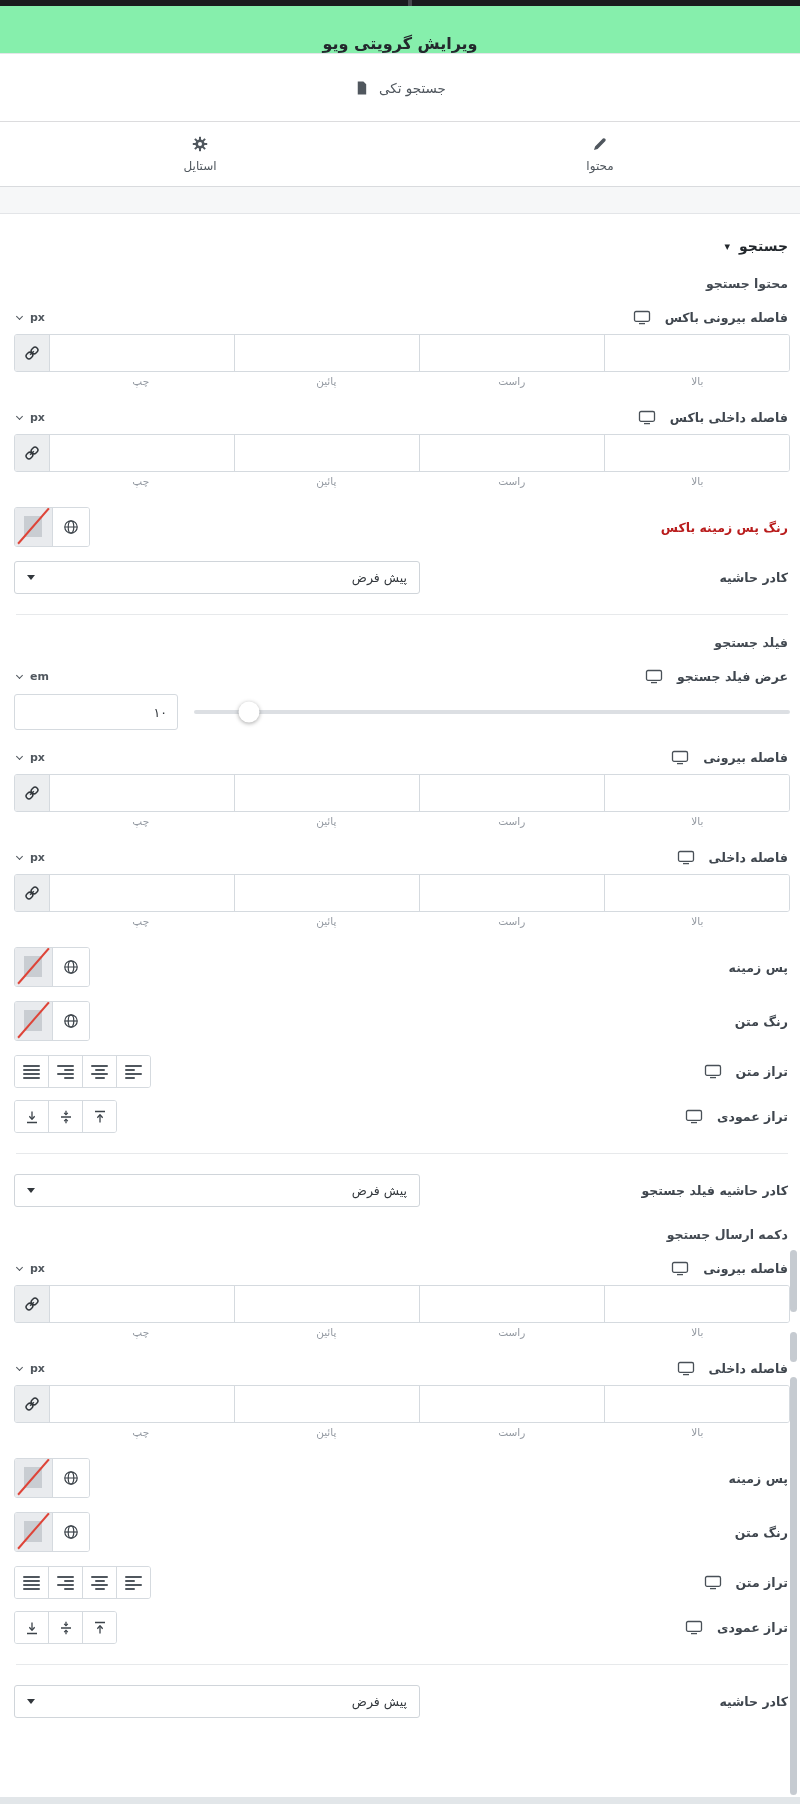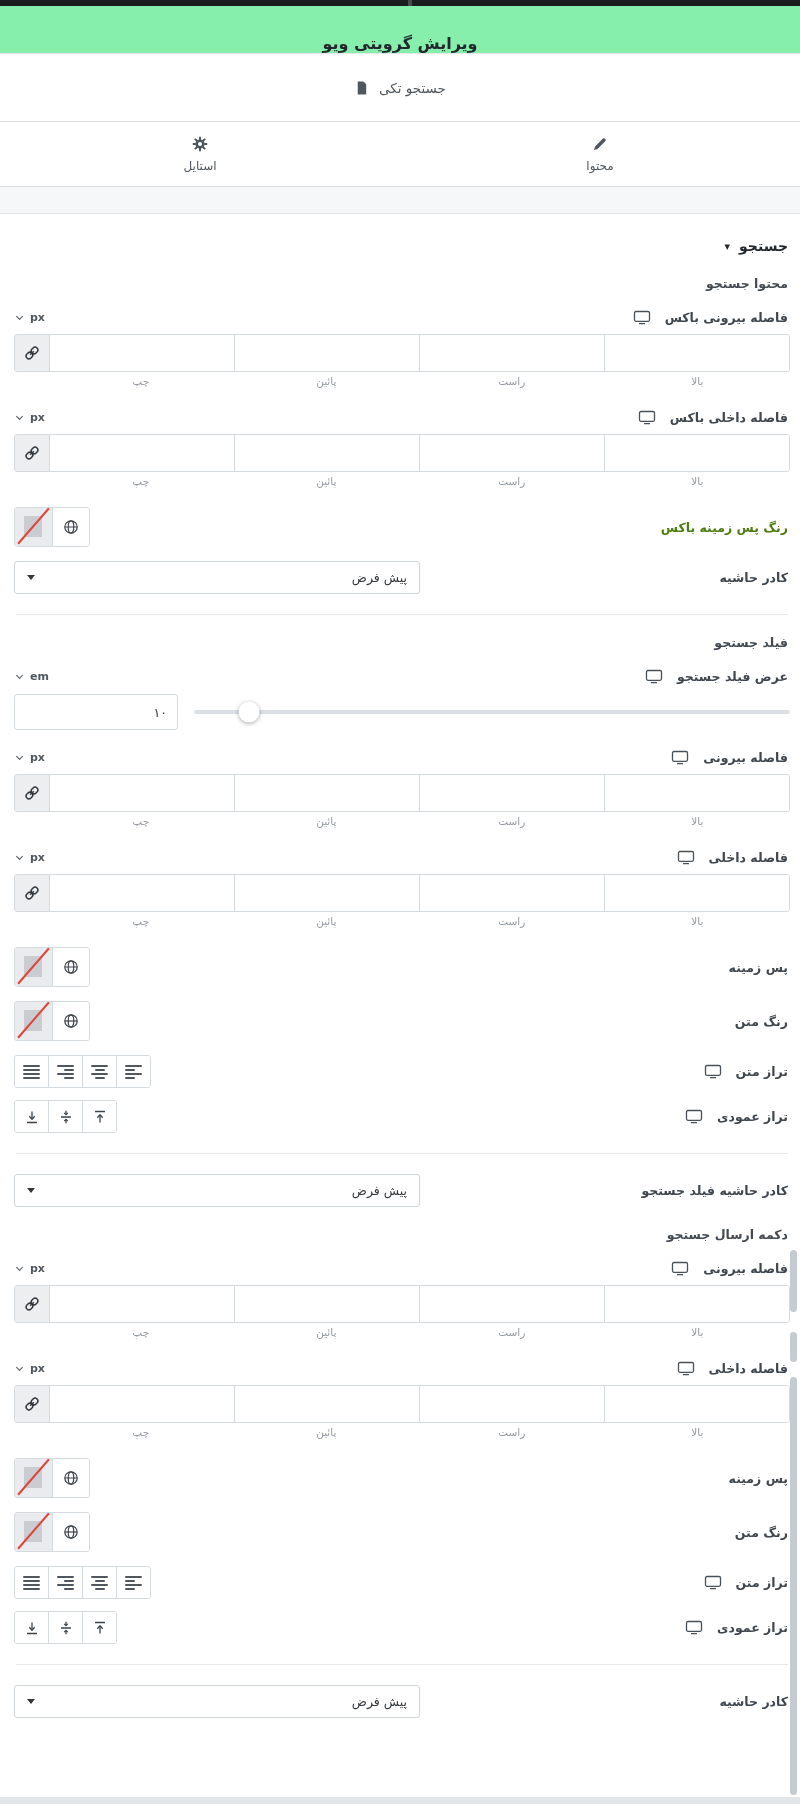--- a/index.html
+++ b/index.html
@@ -218,21 +218,21 @@
         </div>
         <div class="sublabels">
           <span>بالا</span>
           <span>راست</span>
           <span>پائین</span>
           <span>چپ</span>
           <span class="pad"></span>
         </div>
       </div>
       <div class="colorrow">
-        <span class="lbl lrow-lbl" style="font-size: 12.5px; font-weight: bold; color: #4d7c0f; padding-right: 2px;">رنگ پس زمینه باکس</span>
+        <span class="lbl lrow-lbl" style="font-size: 12.5px; font-weight: bold; color: #b91c1c; padding-right: 2px;">رنگ پس زمینه باکس</span>
         <span class="spacer"></span>
         <div class="colorbox">
           <span class="nocolor">
             <span class="sq"></span>
             <span class="slash"></span>
           </span>
           <span class="globebtn">
             <span style="display: inline-flex;">
               <svg width="16" height="16" viewBox="0 0 16 16" fill="none" stroke="#3c434a" stroke-width="1.2">
                 <circle cx="8" cy="8" r="6.2"></circle>

